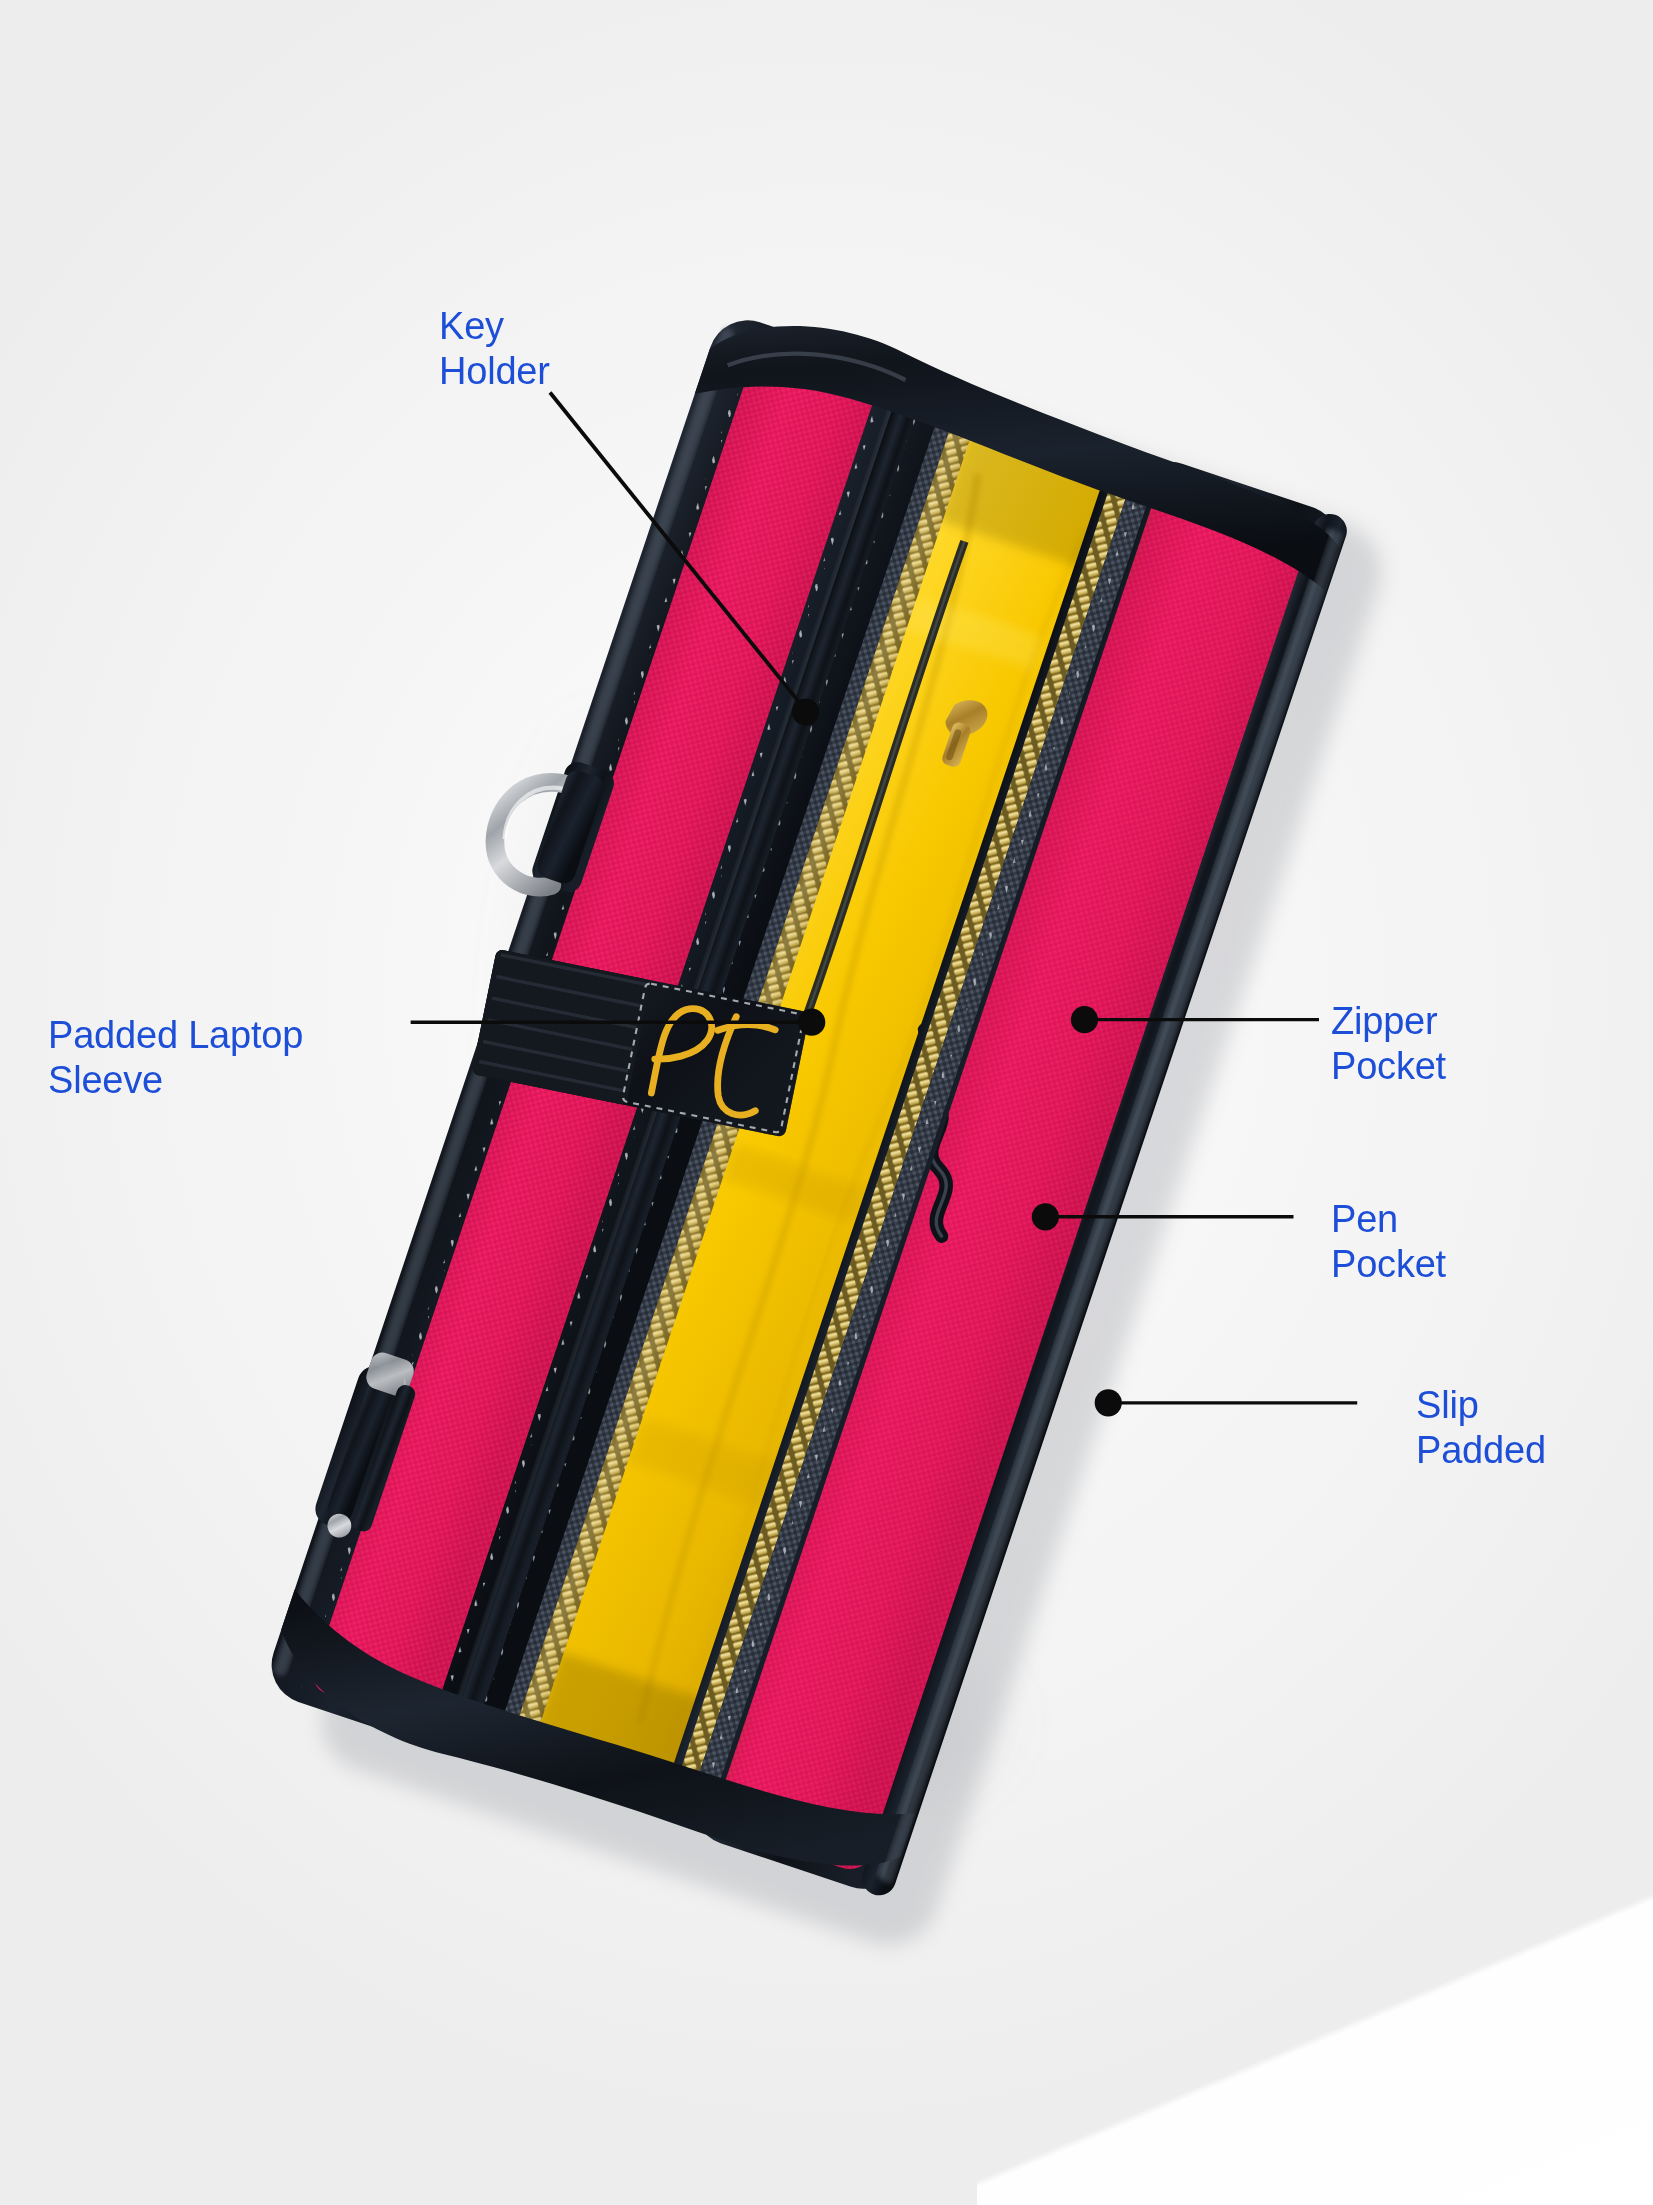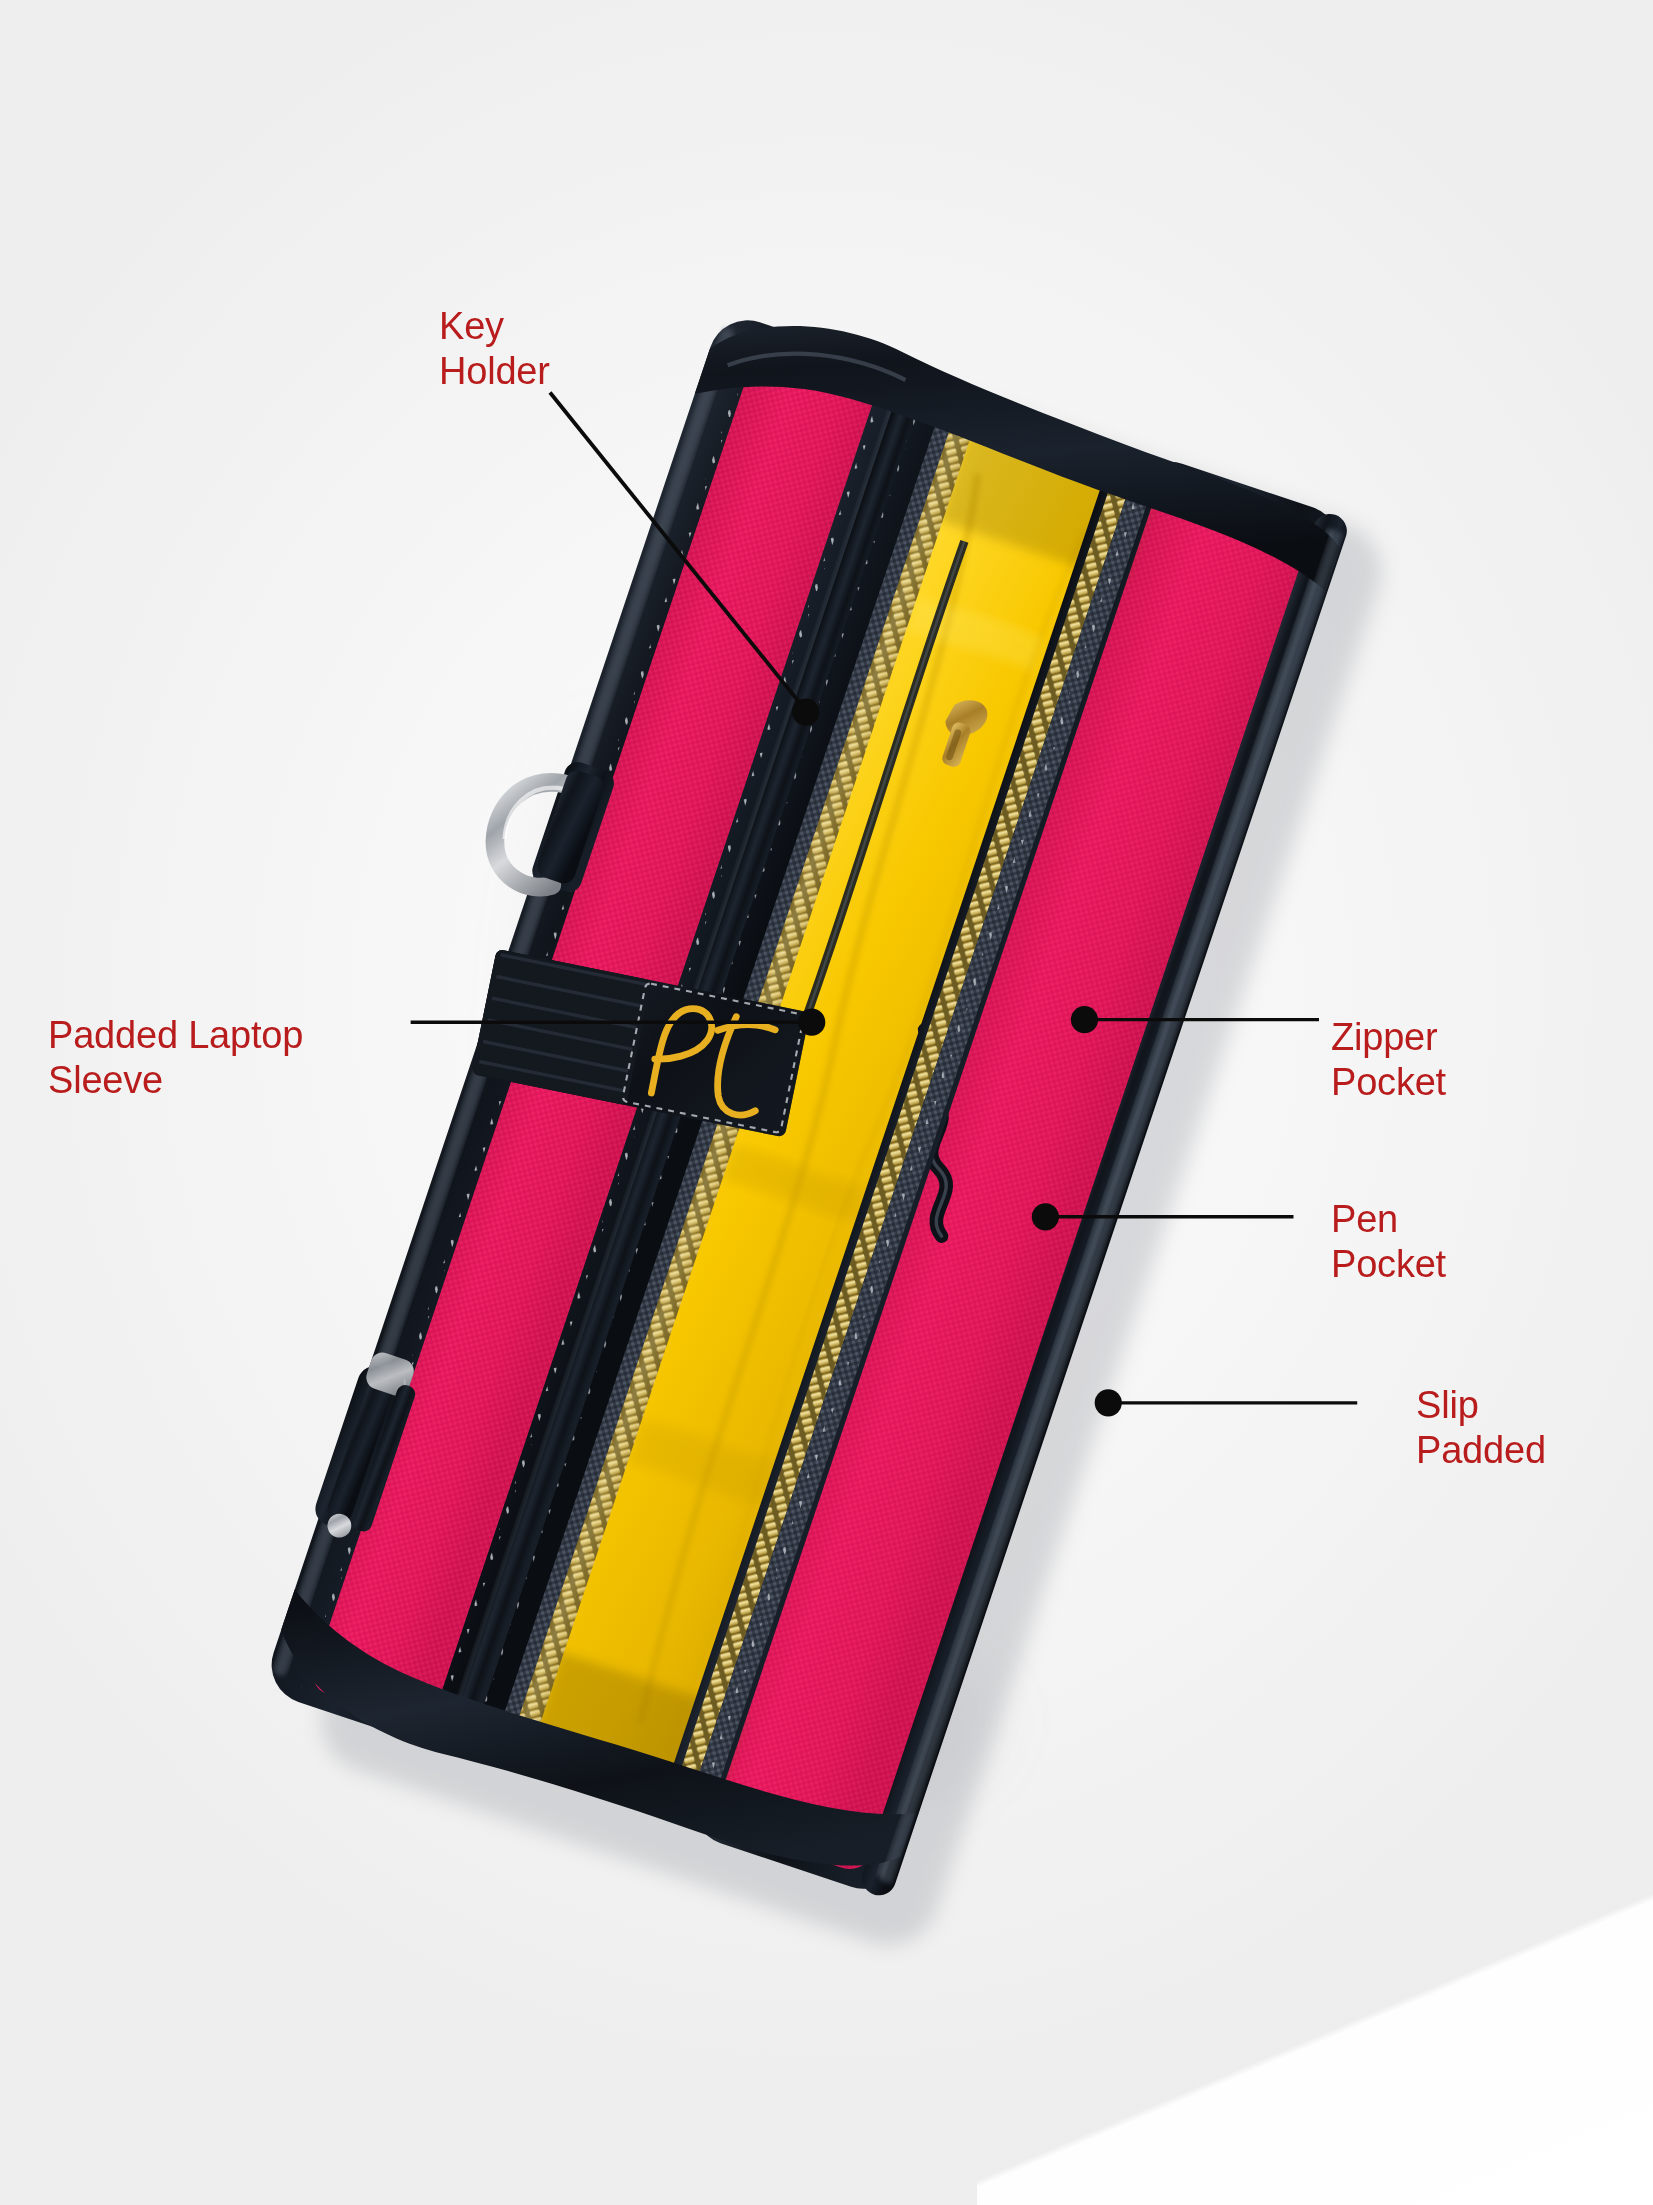--- a/index.html
+++ b/index.html
@@ -39,21 +39,21 @@
   .bag-wrap{
     position:absolute;left:0;top:0;width:1654px;height:2205px;
     pointer-events:none;
   }
   .bag-svg{position:absolute;left:0;top:0;}
 
   
   .annotation{position:absolute;}
   .ann-label{
     position:absolute;
-    color:#b91c1c;
+    color:#1d4ed8;
     font-size:38px;
     line-height:1.18;
     font-weight:400;
     white-space:pre-line;
     letter-spacing:-0.2px;
   }
   .ann-label.right{text-align:left;}
   .ann-label.left{text-align:left;}
 
   .leader{position:absolute;overflow:visible;}
@@ -301,21 +301,21 @@
   <div class="annotation">
     <div class="ann-label left" style="left:48px;top:1013px;width:357px;">Padded Laptop
 Sleeve</div>
     <svg class="leader" style="left:0;top:0;" width="1654" height="2205" viewBox="0 0 1946 2595">
       <line x1="483" y1="1203" x2="950" y2="1203"></line>
       <circle cx="955" cy="1203" r="16"></circle>
     </svg>
   </div>
 
   <div class="annotation">
-    <div class="ann-label right" style="left:1331px;top:999px;margin-top:16px;">Zipper Pocket</div>
+    <div class="ann-label right" style="left:1331px;top:999px;">Zipper Pocket</div>
     <svg class="leader" style="left:0;top:0;" width="1654" height="2205" viewBox="0 0 1946 2595">
       <line x1="1552" y1="1200" x2="1282" y2="1200"></line>
       <circle cx="1276" cy="1200" r="16"></circle>
     </svg>
   </div>
 
   <div class="annotation">
     <div class="ann-label right" style="left:1331px;top:1197px;">Pen Pocket</div>
     <svg class="leader" style="left:0;top:0;" width="1654" height="2205" viewBox="0 0 1946 2595">
       <line x1="1522" y1="1432" x2="1236" y2="1432"></line>

